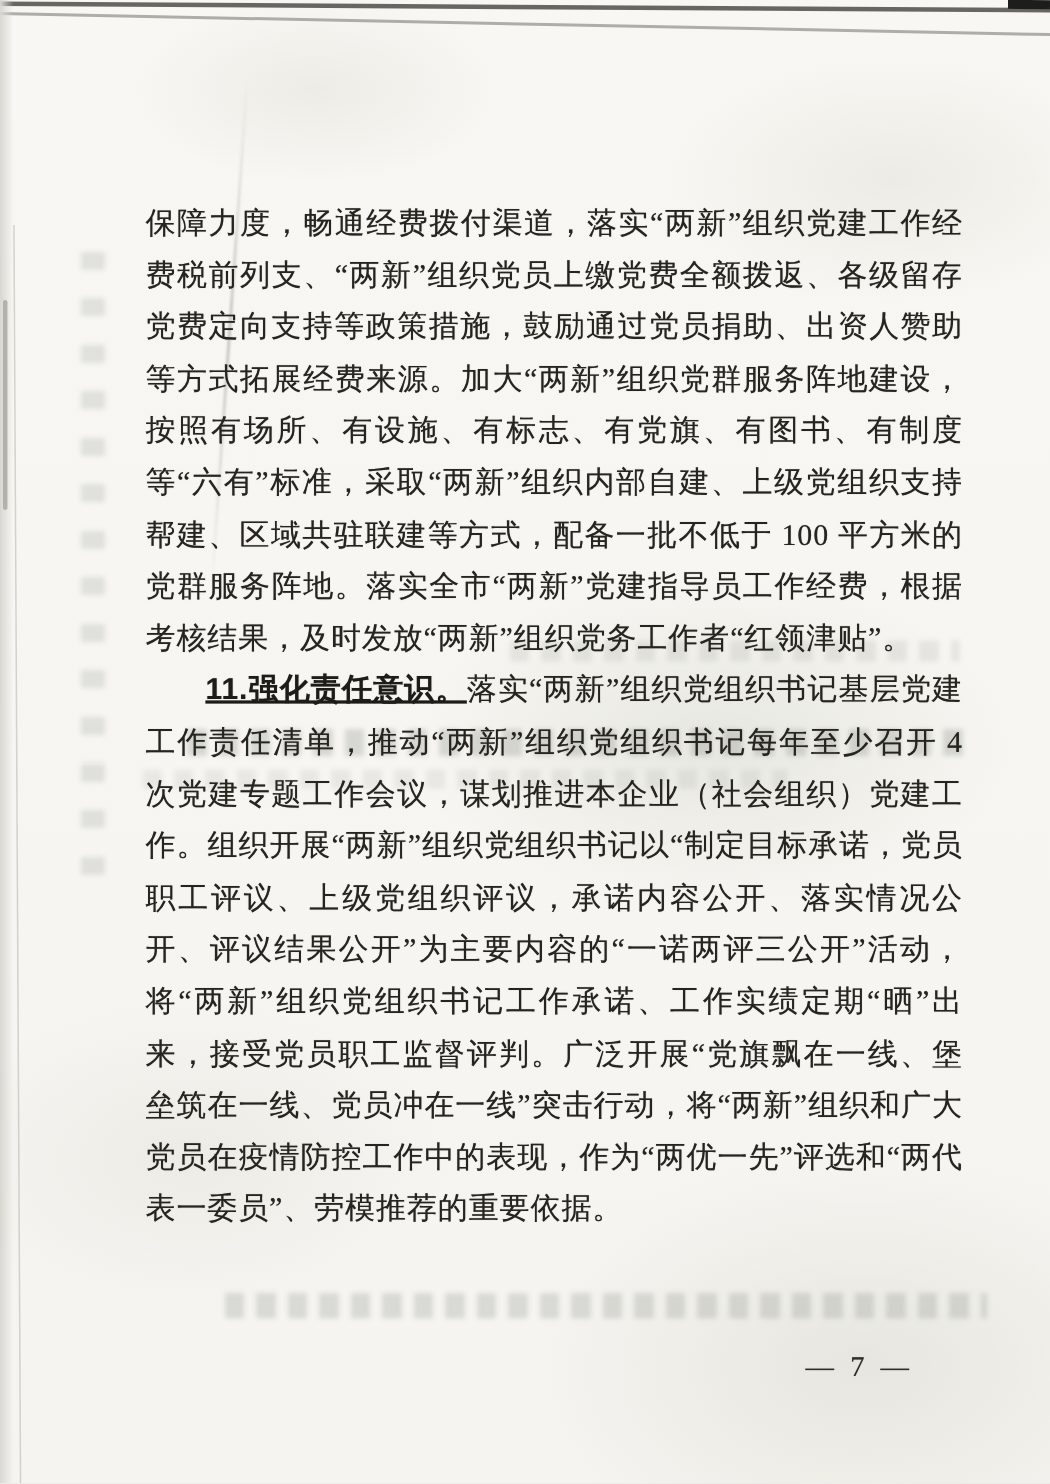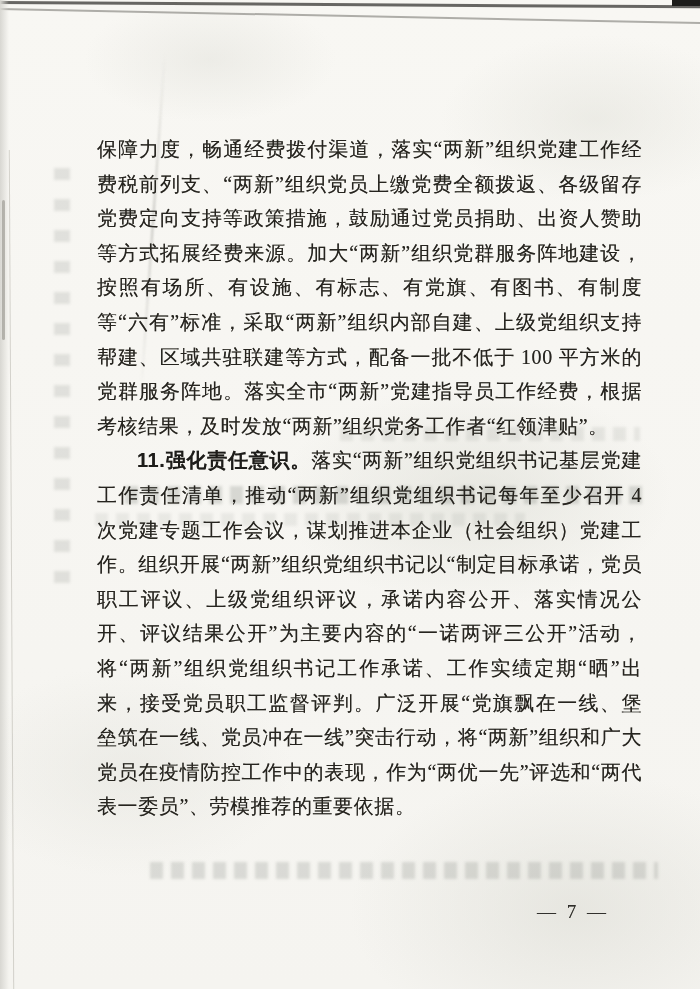--- a/index.html
+++ b/index.html
@@ -89,20 +89,21 @@
     font-family: "Liberation Sans", "DejaVu Sans", sans-serif;
     font-weight: 700;
     text-indent: 2em;
     color: #1d1c19;
   }
   .indented { text-indent: 2em; }
   .item-label {
     font-family: "Liberation Sans", "DejaVu Sans", sans-serif;
     font-weight: 700;
     color: #1d1c19;
+    text-decoration: underline;
   }
   .page-number {
     position: absolute;
     left: 518px; top: 901px; width: 110px;
     text-align: center;
     font-size: 19px;
     letter-spacing: 3px;
     color: #2e2d29;
     text-shadow: 0 0 0.5px rgba(46,45,41,0.5);
   }

